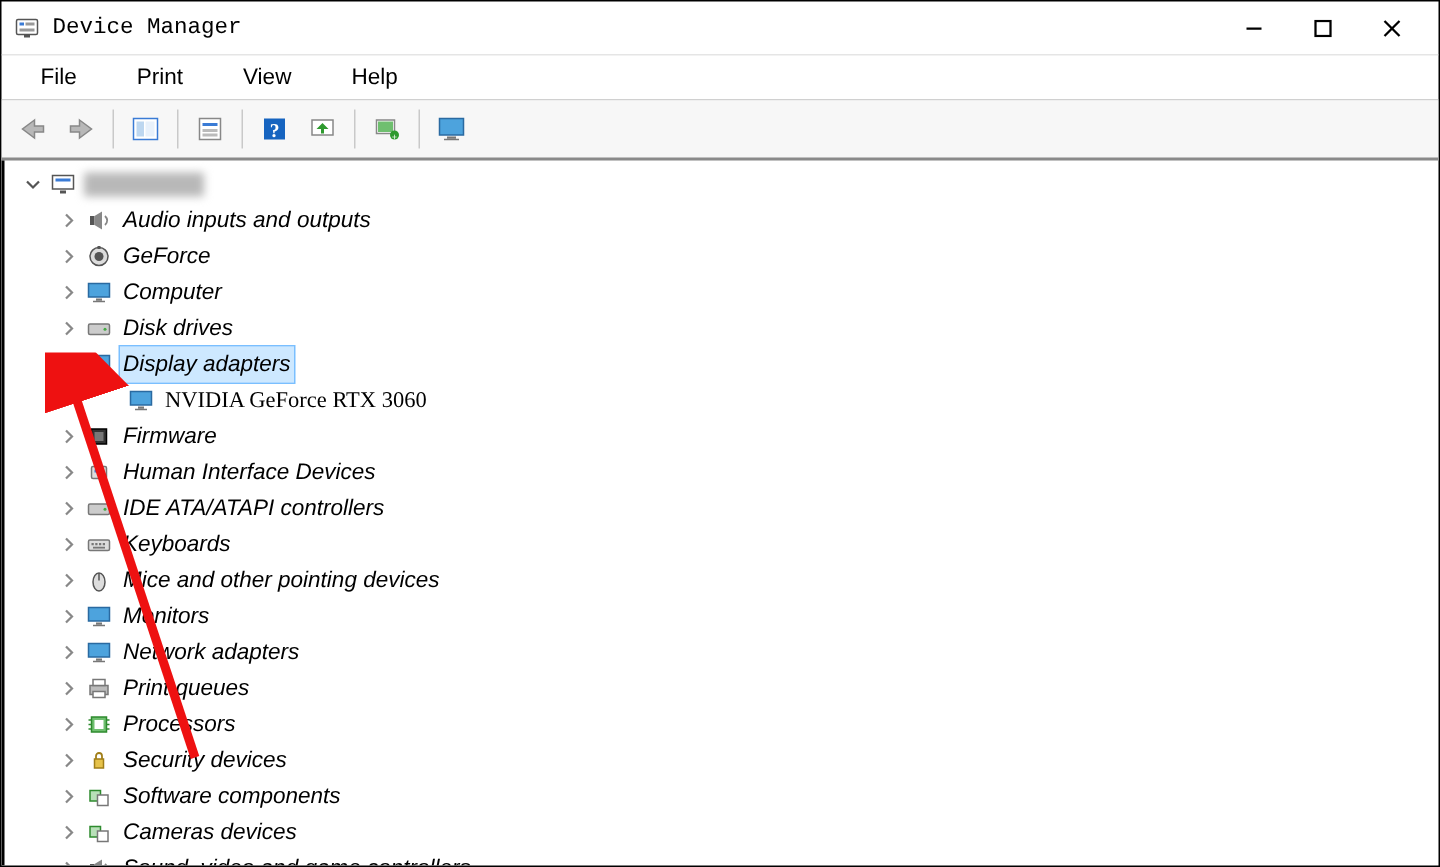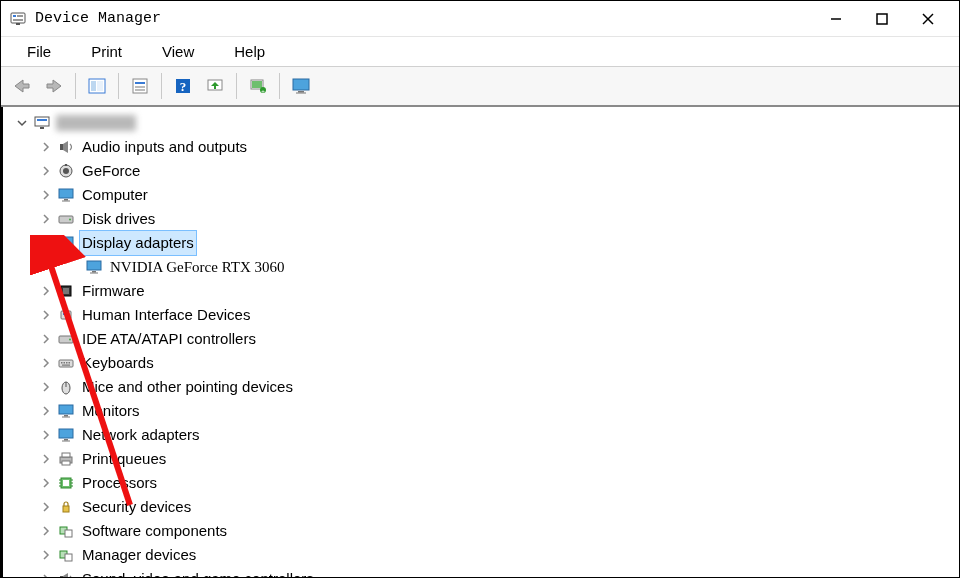--- a/index.html
+++ b/index.html
@@ -91,21 +91,21 @@
     color: #666; font-size: 12px;
     margin-right: 2px;
     cursor: default;
   }
   .dev-icon {
     width: 18px; height: 18px;
     display: inline-flex; align-items: center; justify-content: center;
     margin-right: 5px;
   }
   .root-pad { padding-left: 6px; }
-  .cat-pad  { padding-left: 30px; }
+  .cat-pad  { padding-left: 30px; font-style: italic; }
   .child-pad{ padding-left: 78px; font-family: Liberation Serif, serif; }
   .label { padding: 0 2px; }
   .label.selected {
     background: #cde8ff;
     outline: 1px solid #7abfff;
   }
   .blurred {
     filter: blur(3px);
     background: #b8b8b8;
     color: transparent;
@@ -493,21 +493,21 @@
           <svg width="10" height="10">
             <polyline points="3,1 7,5 3,9" fill="none" stroke="#888" stroke-width="1.5"></polyline>
           </svg>
         </span>
         <span class="dev-icon">
           <svg width="16" height="16" viewBox="0 0 16 16">
             <rect x="2" y="4" width="7" height="7" fill="#b8e0b8" stroke="#2e8b2e"></rect>
             <rect x="7" y="7" width="7" height="7" fill="#fff" stroke="#777"></rect>
           </svg>
         </span>
-        <span class="label">Manager devices</span>
+        <span class="label">Cameras devices</span>
       </div>
       <div class="row cat-pad">
         <span class="expander">
           <svg width="10" height="10">
             <polyline points="3,1 7,5 3,9" fill="none" stroke="#888" stroke-width="1.5"></polyline>
           </svg>
         </span>
         <span class="dev-icon">
           <svg width="16" height="16" viewBox="0 0 16 16">
             <rect x="2" y="5" width="3" height="6" fill="#555"></rect>

